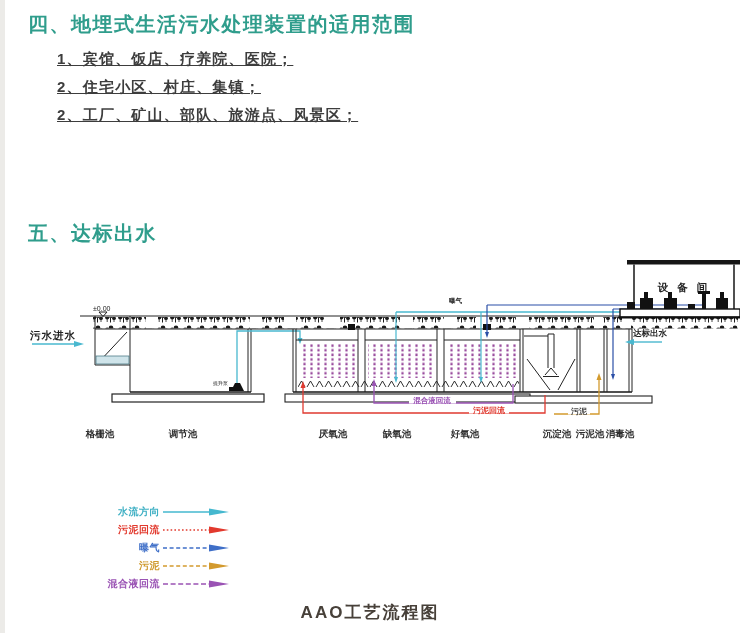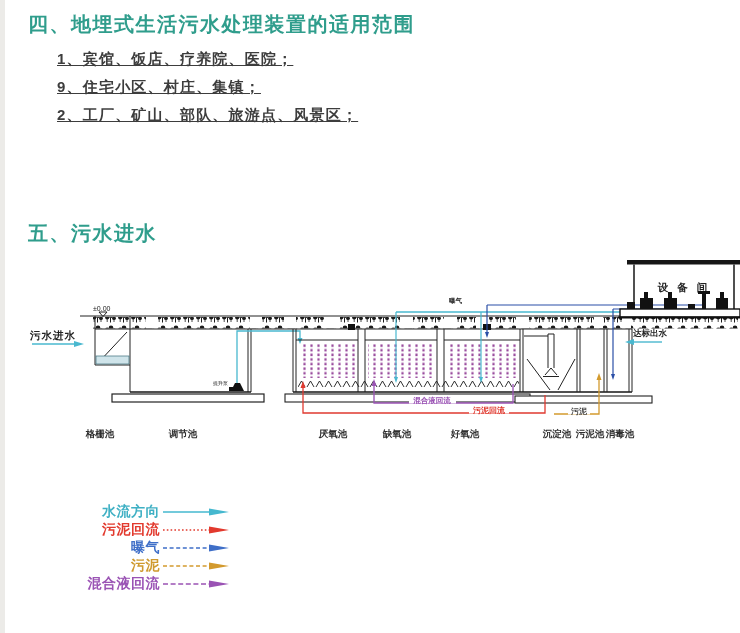--- a/index.html
+++ b/index.html
@@ -7,21 +7,21 @@
           font-family:"Liberation Sans","DejaVu Sans",sans-serif;}
   .edge-strip{position:absolute;left:0;top:0;width:5px;height:633px;background:#ecebe8;}
   .heading{position:absolute;color:#2f9d8c;font-weight:bold;font-size:20px;letter-spacing:1.5px;white-space:nowrap;}
   .heading.h4{left:28px;top:11px;}
   .heading.h5{left:28px;top:220px;}
   .app-list{position:absolute;left:57px;top:45px;color:#3d3d3d;font-size:15px;font-weight:bold;}
   .app-list .li{height:28.4px;display:flex;align-items:center;letter-spacing:1.2px;white-space:nowrap;text-decoration:underline;}
   .diagram-wrap{position:absolute;left:0;top:252px;}
   .legend{position:absolute;left:86px;top:503px;}
   .lrow{display:flex;align-items:center;height:18px;}
-  .llabel{width:74px;text-align:right;font-size:14px;font-weight:bold;margin-right:3px;letter-spacing:0.5px;white-space:nowrap;}
+  .llabel{width:74px;text-align:right;font-size:10px;font-weight:bold;margin-right:3px;letter-spacing:0.5px;white-space:nowrap;}
   .lc1{color:#3fb0c4}.lc2{color:#e23a2e}.lc3{color:#3f6fc8}
   .lc4{color:#cf9a2e}.lc5{color:#9a53b4}.lc6{color:#1e3f9e}
   .lline{stroke-width:1.5;fill:none;}
   .lr1{stroke:#45b8cf}
   .lr2{stroke:#e23a2e;stroke-dasharray:1.6,2.2}
   .lr3{stroke:#3f6fc8;stroke-dasharray:4,2.6}
   .lr4{stroke:#d39a2e;stroke-dasharray:4,2.6}
   .lr5{stroke:#9a53b4;stroke-dasharray:5,2.6}
   .lr6{stroke:#1e3f9e;stroke-dasharray:5,3}
   .ar1{fill:#45b8cf}.ar2{fill:#e23a2e}.ar3{fill:#3f6fc8}
@@ -35,25 +35,25 @@
 </head>
 <body>
 
 <div class="canvas">
   <div class="edge-strip"></div>
 
   <div class="heading h4">四、地埋式生活污水处理装置的适用范围</div>
 
   <div class="app-list">
     <div class="li">1、宾馆、饭店、疗养院、医院；</div>
-    <div class="li">9、住宅小区、村庄、集镇；</div>
+    <div class="li">2、住宅小区、村庄、集镇；</div>
     <div class="li">2、工厂、矿山、部队、旅游点、风景区；</div>
   </div>
 
-  <div class="heading h5">五、污水进水</div>
+  <div class="heading h5">五、达标出水</div>
 
   <div class="diagram-wrap">
   <svg width="740" height="205" viewBox="0 0 740 205">
     <defs>
       <pattern id="shrubs" width="13" height="12" patternUnits="userSpaceOnUse">
         <circle cx="3.2" cy="5.5" r="2.1" fill="#1b1b1b"></circle>
         <circle cx="7" cy="3.8" r="2.3" fill="#1b1b1b"></circle>
         <circle cx="10" cy="6.2" r="1.9" fill="#1b1b1b"></circle>
         <line x1="6.5" y1="6" x2="6.5" y2="10.5" stroke="#1b1b1b" stroke-width="1"></line>
         <line x1="3.2" y1="7" x2="3.2" y2="10" stroke="#1b1b1b" stroke-width="0.8"></line>
@@ -266,13 +266,14 @@
     </div>
     <div class="lrow">
       <span class="llabel lc5">混合液回流</span>
       <svg width="66" height="10">
         <line class="lline lr5" x1="0" y1="5" x2="47" y2="5"></line>
           <polygon class="ar5" points="46,1.4 66,5 46,8.6"></polygon>
       </svg>
     </div>
   </div>
 
+  <div class="caption">AAO工艺流程图</div>
 </div>
 
 </body></html>

